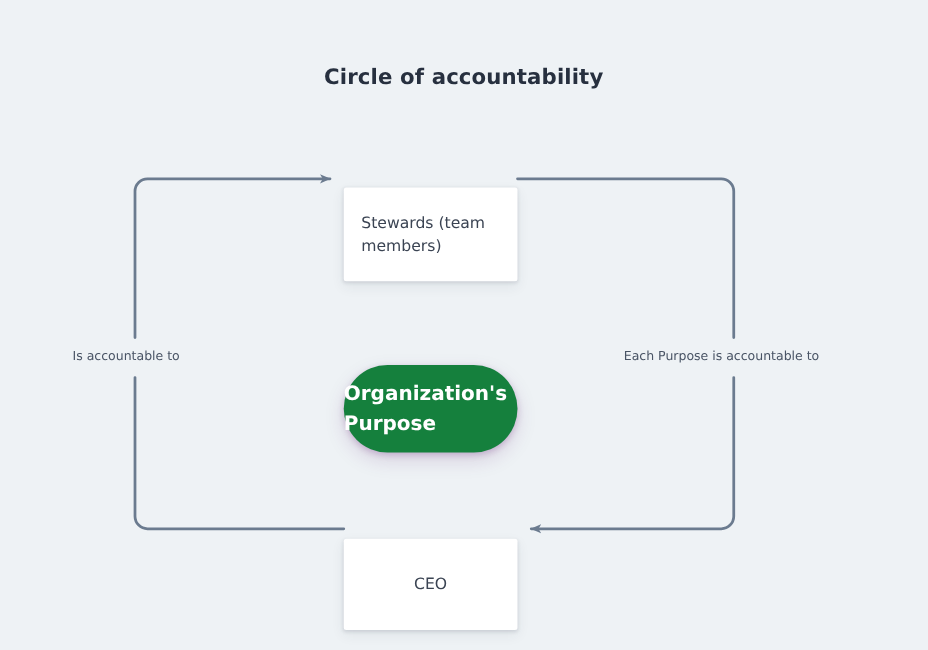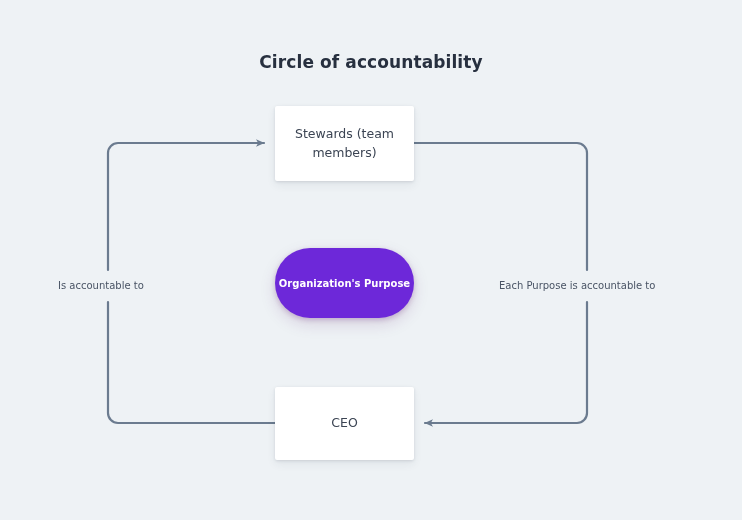--- a/index.html
+++ b/index.html
@@ -40,22 +40,22 @@
     width: 742px;
     height: 520px;
   }
 
   
   .node {
     position: absolute;
     display: flex;
     align-items: center;
     justify-content: center;
-    text-align: center;
     box-sizing: border-box;
+    margin-top: 44px;
   }
   .node-box {
     background: #ffffff;
     border-radius: 2px;
     box-shadow: 0 1px 3px rgba(38, 50, 70, 0.13), 0 4px 10px rgba(38, 50, 70, 0.07);
     color: #3b4453;
     font-size: 12.5px;
     line-height: 1.45;
   }
   #node-stewards {
@@ -71,23 +71,23 @@
     width: 139px;
     height: 73px;
     padding: 0 31px;
   }
   #node-purpose {
     left: 275px;
     top: 248px;
     width: 139px;
     height: 70px;
     border-radius: 35px;
-    background: #6d28d9;
+    background: #15803d;
     color: #ffffff;
-    font-size: 10px;
+    font-size: 16px;
     font-weight: bold;
     line-height: 1.5;
     box-shadow: 0 2px 5px rgba(90, 20, 110, 0.22), 0 6px 16px rgba(90, 20, 110, 0.15);
   }
 
   
   .edge-label {
     position: absolute;
     font-size: 10px;
     color: #495465;

